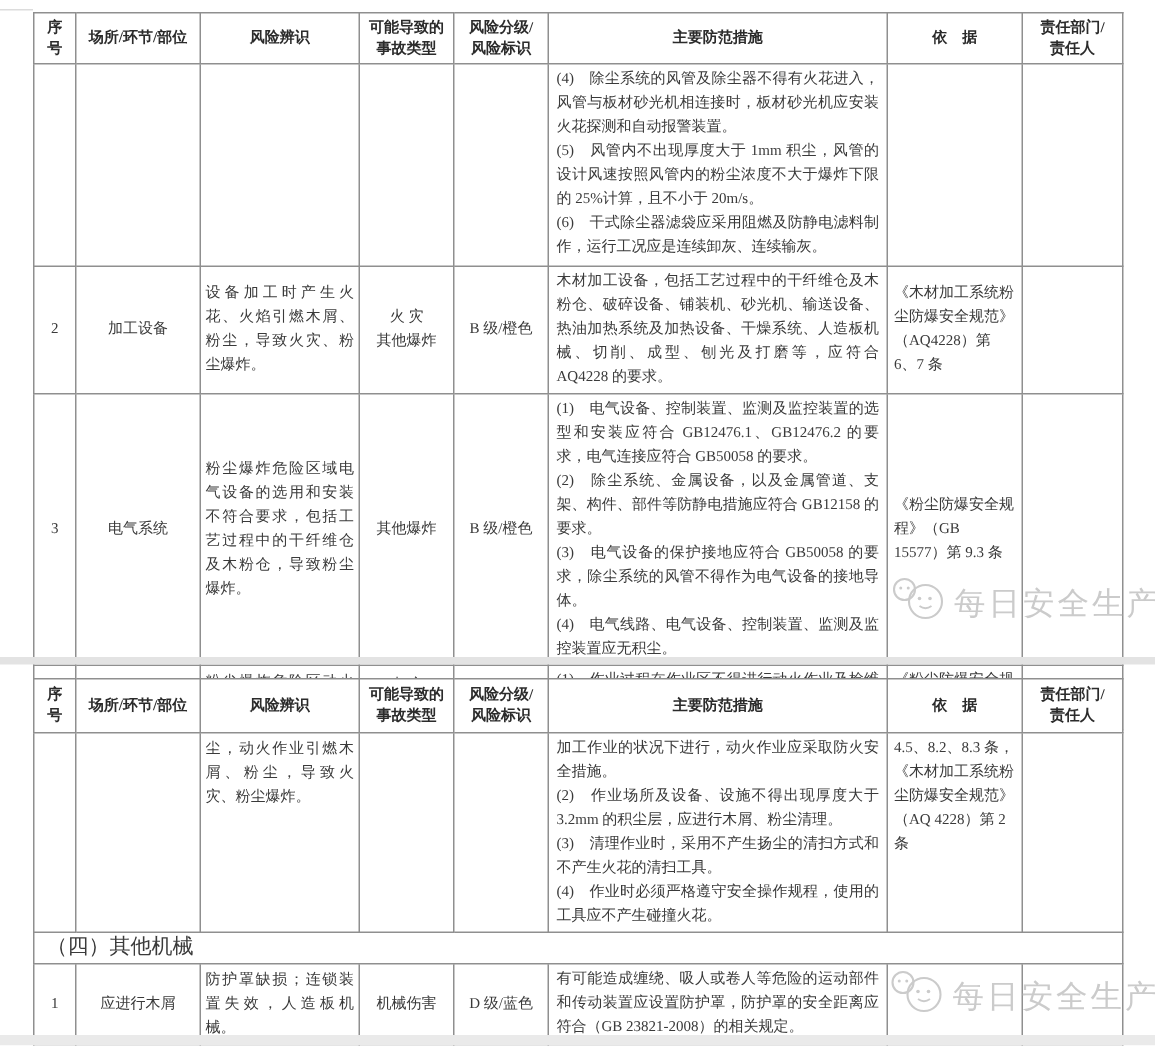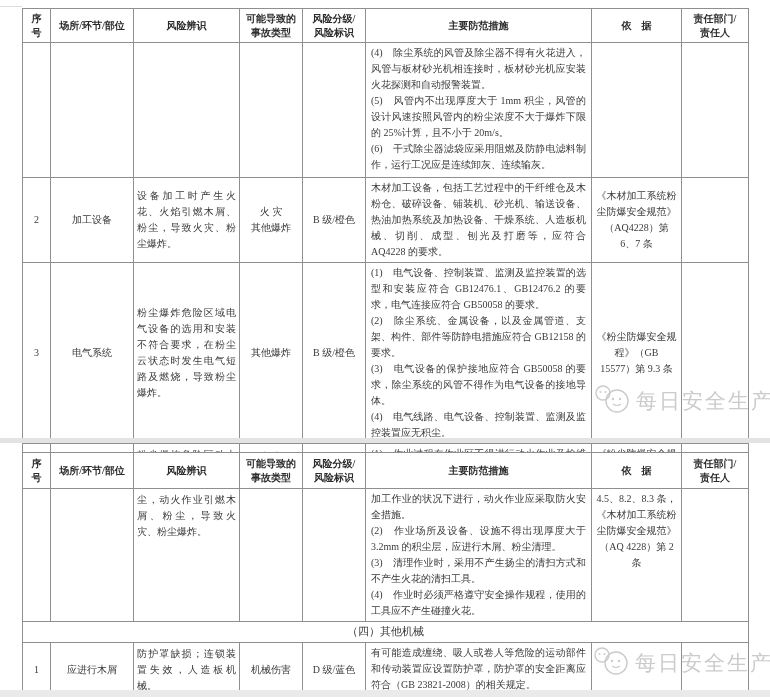--- a/index.html
+++ b/index.html
@@ -22,24 +22,24 @@
   #t2{top:452px;}
   th,td{border:1px solid #8f8f8f;overflow:hidden;}
   th{
     font-weight:bold;font-size:10px;line-height:1.4;color:#2b2b2b;
     text-align:center;vertical-align:middle;white-space:pre-line;padding:2px 0;
   }
   td{font-size:10px;line-height:16px;padding:2px 4px;}
   td.center{text-align:center;vertical-align:middle;white-space:pre-line;padding:2px 2px;}
   td.risk-cell{text-align:justify;vertical-align:middle;padding:3px 3px;}
   td.meas{ text-align:justify;vertical-align:top;white-space:pre-line;padding:2px 5px;}
-  td.basis{text-align:center;vertical-align:middle;padding:2px 4px;}
+  td.basis{text-align:left;vertical-align:middle;padding:2px 4px;}
   td.vtop{vertical-align:top;margin-left:48px;}
   .clip36{height:36px;overflow:hidden;}
-  td.section-cell{font-size:11px;padding:2px 8px;text-align:center;vertical-align:middle;font-family:Liberation Mono, monospace;}
+  td.section-cell{font-size:14px;padding:2px 8px;text-align:left;vertical-align:middle;}
 
   .watermark{
     position:absolute;display:flex;align-items:center;gap:3px;
     pointer-events:none;z-index:5;
   }
   .wm1{left:593px;top:384px;}
   .wm2{left:592px;top:646px;}
   .wm-text{
     font-size:21px;letter-spacing:2px;white-space:nowrap;
     color:#cbcbcb;font-weight:normal;
@@ -95,21 +95,21 @@
     <td class="center">火 灾
 其他爆炸</td>
     <td class="center">B 级/橙色</td>
     <td class="meas">木材加工设备，包括工艺过程中的干纤维仓及木粉仓、破碎设备、铺装机、砂光机、输送设备、热油加热系统及加热设备、干燥系统、人造板机械、切削、成型、刨光及打磨等，应符合 AQ4228 的要求。</td>
     <td class="basis">《木材加工系统粉尘防爆安全规范》（AQ4228）第 6、7 条</td>
     <td></td>
   </tr>
   <tr style="height:146px">
     <td class="center">3</td>
     <td class="center">电气系统</td>
-    <td class="risk-cell">粉尘爆炸危险区域电气设备的选用和安装不符合要求，在粉尘云状态时发生电气短路及燃烧，导致粉尘爆炸。</td>
+    <td class="risk-cell">粉尘爆炸危险区域电气设备的选用和安装不符合要求，包括工艺过程中的干纤维仓及木粉仓，导致粉尘爆炸。</td>
     <td class="center">其他爆炸</td>
     <td class="center">B 级/橙色</td>
     <td class="meas">(1)　电气设备、控制装置、监测及监控装置的选型和安装应符合 GB12476.1、GB12476.2 的要求，电气连接应符合 GB50058 的要求。
 (2)　除尘系统、金属设备，以及金属管道、支架、构件、部件等防静电措施应符合 GB12158 的要求。
 (3)　电气设备的保护接地应符合 GB50058 的要求，除尘系统的风管不得作为电气设备的接地导体。
 (4)　电气线路、电气设备、控制装置、监测及监控装置应无积尘。</td>
     <td class="basis">《粉尘防爆安全规程》（GB 15577）第 9.3 条</td>
     <td></td>
   </tr>
   <tr style="height:42px">

